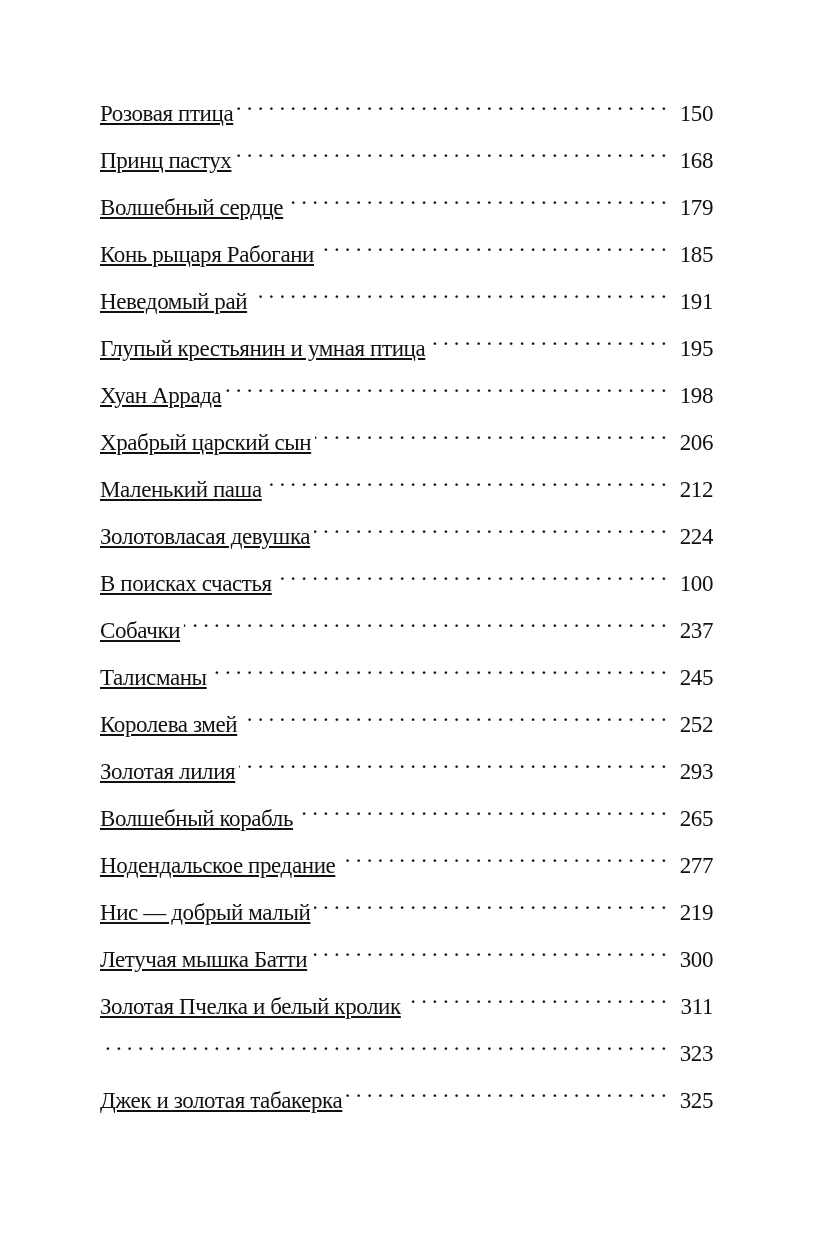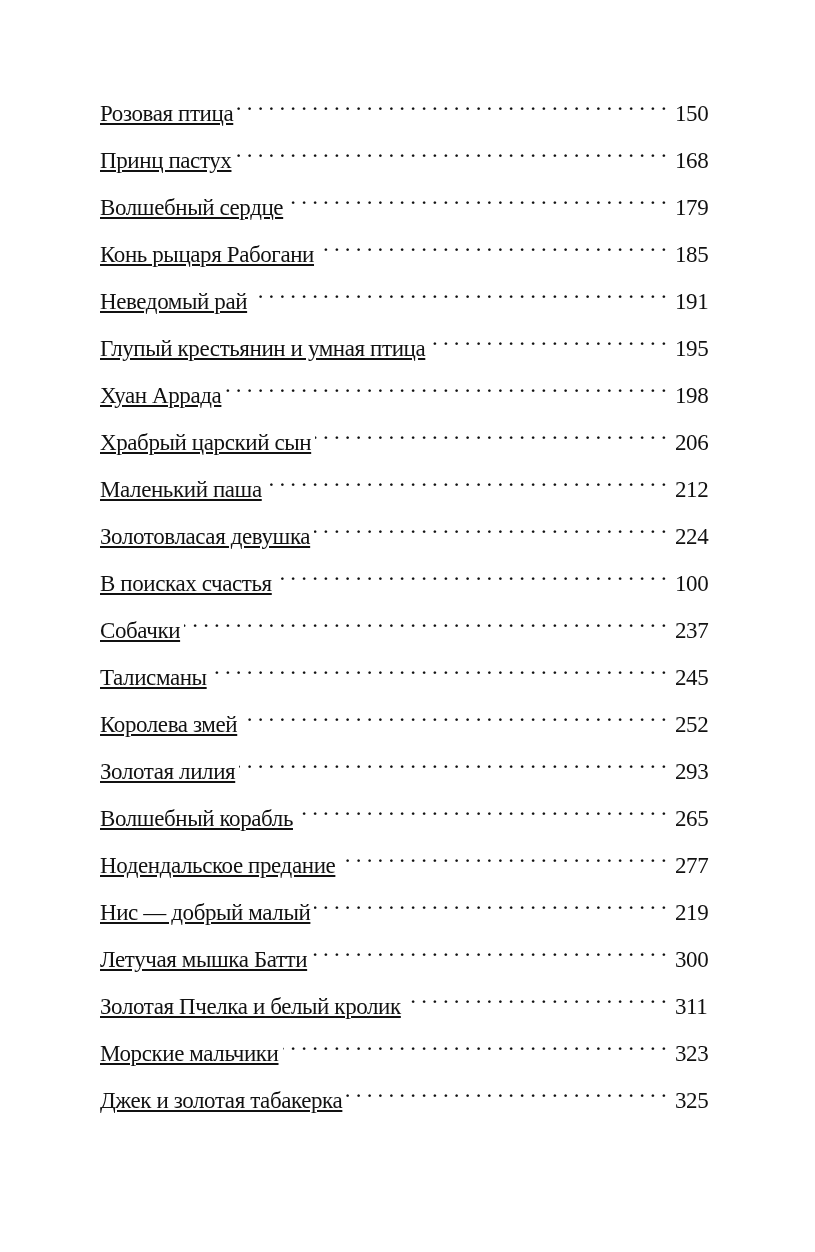--- a/index.html
+++ b/index.html
@@ -51,20 +51,21 @@
       position: absolute;
       right: 0;
       bottom: 0;
       letter-spacing: 0.3px;
       word-spacing: -1.2px;
       color: #111111;
     }
     .toc-page {
       flex: 0 0 auto;
       padding-left: 8px;
+      text-align: right;
       min-width: 38px;
       font-family: Liberation Serif, serif;
     }
   </style>
 </head>
 <body>
 
 <ul class="toc">
   <li class="toc-entry">
     <span class="toc-title">Розовая птица</span>
@@ -160,21 +161,20 @@
     <span class="toc-title">Летучая мышка Батти</span>
     <span class="toc-leader"></span>
     <span class="toc-page">300</span>
   </li>
   <li class="toc-entry">
     <span class="toc-title">Золотая Пчелка и белый кролик</span>
     <span class="toc-leader"></span>
     <span class="toc-page">311</span>
   </li>
   <li class="toc-entry">
-    <span class="toc-title">Морские мальчики</span>
     <span class="toc-leader"></span>
     <span class="toc-page">323</span>
   </li>
   <li class="toc-entry">
     <span class="toc-title">Джек и золотая табакерка</span>
     <span class="toc-leader"></span>
     <span class="toc-page">325</span>
   </li>
 </ul>
 

